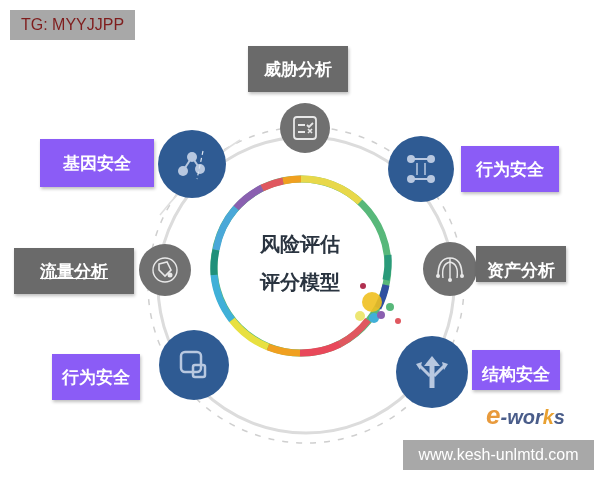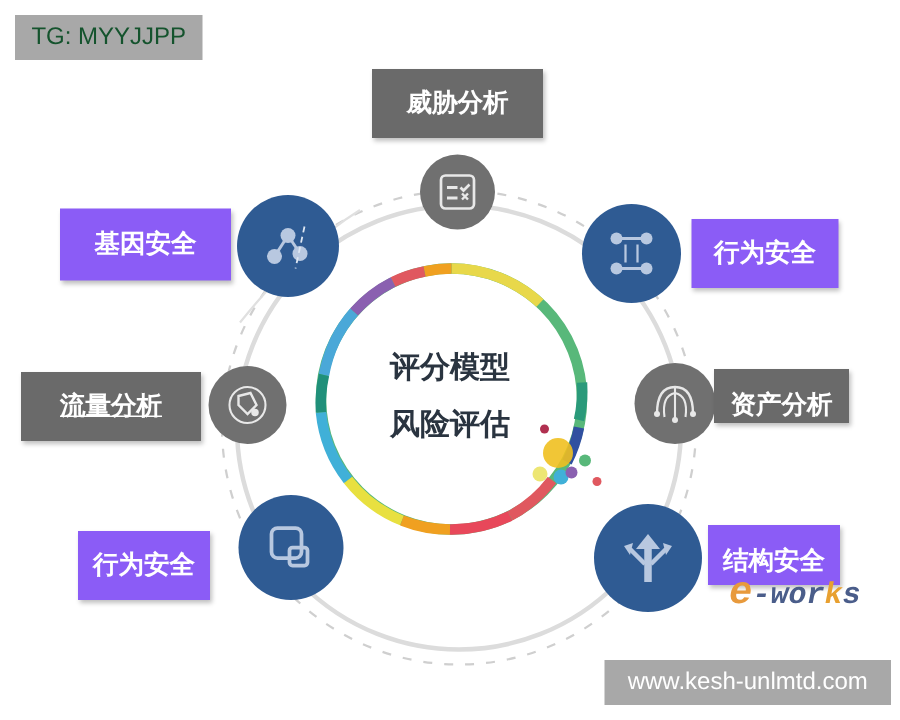--- a/index.html
+++ b/index.html
@@ -1,27 +1,27 @@
 <!DOCTYPE html>
 <html><head>
 <meta charset="utf-8">
 <style>
   html,body{margin:0;padding:0;}
   body{width:600px;height:480px;position:relative;background:#ffffff;overflow:hidden;font-family:"DejaVu Sans",sans-serif;}
   .abs{position:absolute;}
-  .wm-top{left:10px;top:10px;width:125px;height:30px;background:#a8a8a8;color:#14532d;font-family:"Liberation Sans",sans-serif;font-size:16px;line-height:30px;text-align:center;}
+  .wm-top{left:10px;top:10px;width:125px;height:30px;background:#a8a8a8;color:#7f1d1d;font-family:"Liberation Sans",sans-serif;font-size:16px;line-height:30px;text-align:center;}
   .wm-bot{left:403px;top:440px;width:191px;height:30px;background:#a8a8a8;color:#fff;font-family:"Liberation Sans",sans-serif;font-size:16px;line-height:30px;text-align:center;}
   .label{color:#fff;font-size:17px;font-weight:bold;text-align:center;box-shadow:1px 2px 3px rgba(0,0,0,0.25);}
   .blue{background:#8b5cf6;}
   .gray{background:#6a6a6a;}
   .node{border-radius:50%;display:flex;align-items:center;justify-content:center;}
   .node.blue{background:#2f5b93;}
   .node.gray{background:#707070;}
   .center-text{left:230px;top:225px;width:140px;text-align:center;color:#2a3440;font-size:20px;font-weight:bold;line-height:38px;}
-  .logo{left:486px;top:380px;font-family:Liberation Mono, monospace;font-style:italic;font-weight:bold;font-size:20px;color:#4a5d8a;}
+  .logo{left:486px;top:400px;font-family:Liberation Sans, sans-serif;font-style:italic;font-weight:bold;font-size:20px;color:#4a5d8a;}
   .logo .e{color:#e89a3c;font-size:26px;}
   .logo .k{color:#e8a030;}
 </style>
 </head>
 <body>
 
 <div class="abs wm-top">TG: MYYJJPP</div>
 <div class="abs wm-bot">www.kesh-unlmtd.com</div>
 
 <svg class="abs" style="left:0;top:0" width="600" height="480">
@@ -53,25 +53,25 @@
     <circle cx="360" cy="316" r="5" fill="#e8e050" opacity="0.8"></circle>
     <circle cx="374" cy="318" r="5" fill="#40b0d8"></circle>
     <circle cx="381" cy="315" r="4" fill="#8a60b0"></circle>
     <circle cx="390" cy="307" r="4" fill="#58b87a"></circle>
     <circle cx="363" cy="286" r="3" fill="#b03050"></circle>
     <circle cx="398" cy="321" r="3" fill="#e0585f"></circle>
   </g>
 </svg>
 
 <div class="abs center-text">
+  <div>风险评估</div>
   <div>评分模型</div>
-  <div>风险评估</div>
 </div>
 
-<div class="abs label gray" style="left:248px;top:46px;width:114px;height:46px;line-height:46px;">威胁分析</div>
+<div class="abs label gray" style="left:248px;top:46px;width:100px;height:46px;line-height:46px;">威胁分析</div>
 <div class="abs node gray" style="left:280px;top:103px;width:50px;height:50px;">
   <svg width="30" height="30" viewBox="0 0 30 30">
     <rect x="4" y="4" width="22" height="22" rx="3" fill="none" stroke="#e8e8e8" stroke-width="1.8"></rect>
     <line x1="8" y1="12" x2="15" y2="12" stroke="#e8e8e8" stroke-width="2"></line>
     <path d="M17 12 l2 2 l4 -4" fill="none" stroke="#e8e8e8" stroke-width="1.8"></path>
     <line x1="8" y1="19" x2="15" y2="19" stroke="#e8e8e8" stroke-width="2"></line>
     <path d="M18 16 l4 4 M22 16 l-4 4" stroke="#e8e8e8" stroke-width="1.6"></path>
   </svg>
 </div>
 

